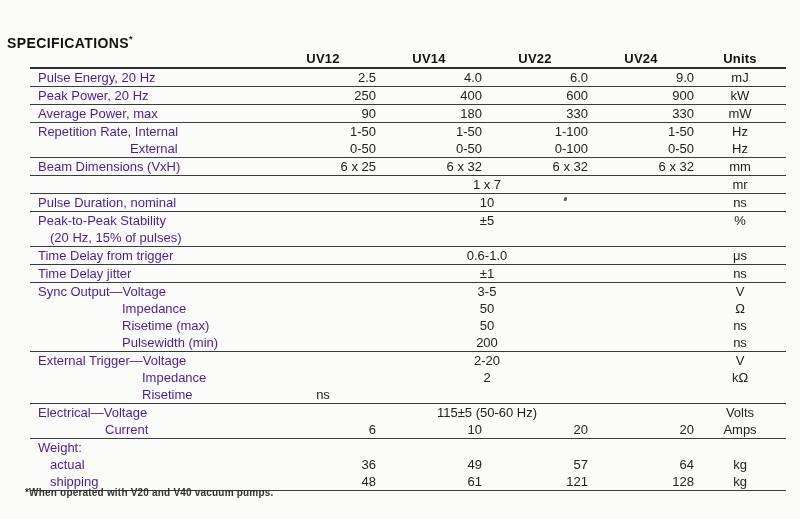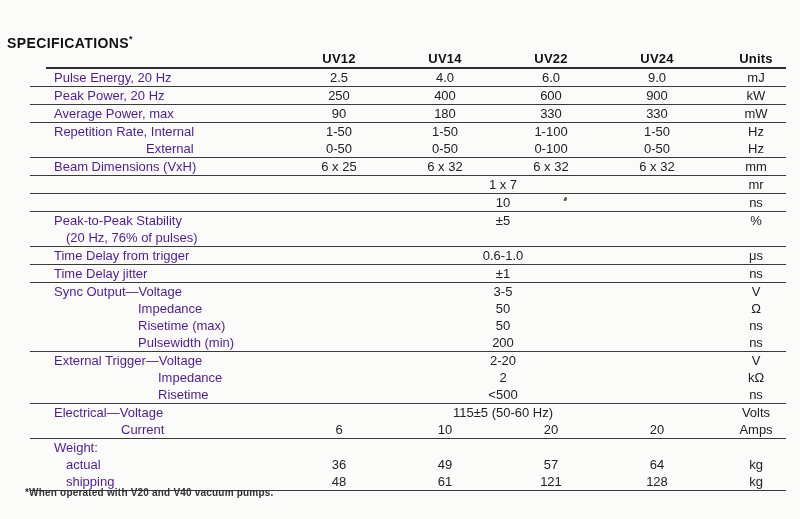--- a/index.html
+++ b/index.html
@@ -15,33 +15,32 @@
     font-size:14px;font-weight:bold;letter-spacing:.4px;color:#111;
   }
   .page-title sup{font-size:9px;vertical-align:6px;}
   .spec-table{
     position:absolute;left:30px;top:49px;width:756px;
   }
   .hdr-row,.row{
     display:grid;
     grid-template-columns:240px 106px 106px 106px 106px 92px;
     align-items:center;
-    margin-left:16px;
   }
   .hdr-row{height:18px;border-bottom:2px solid #2f2f2f;}
   .hdr-cell{
     text-align:center;font-weight:bold;font-size:13px;color:#111;
     letter-spacing:.2px;
   }
   .hdr-cell.units-hdr{letter-spacing:.2px;}
   .row{height:17px;font-size:13px;}
   .group{border-bottom:1.5px solid #3a3a3a;}
   .cell{white-space:nowrap;overflow:visible;}
   .label{padding-left:8px;text-align:left;color:#4c1d95;}
-  .val{text-align:center;}
+  .val{text-align:right;}
   .units{text-align:center;}
   .span4{grid-column:2 / span 4;text-align:center;padding-left:10px;}
   
   .ind-external{padding-left:100px;}
   .ind-sync{padding-left:92px;}
   .ind-exttrig{padding-left:112px;}
   .ind-current{padding-left:75px;}
   .ind-weight{padding-left:20px;}
   .footnote{
     position:absolute;left:25px;top:487px;
@@ -133,33 +132,34 @@
 
   <div class="group">
     <div class="row">
       <div class="cell span4">1 x 7</div>
       <div class="cell units">mr</div>
     </div>
   </div>
 
   <div class="group">
     <div class="row">
+      <div class="cell label">Pulse Duration, nominal</div>
       <div class="cell span4">10</div>
       <div class="cell units">ns</div>
     </div>
   </div>
 
   <div class="group">
     <div class="row">
       <div class="cell label">Peak-to-Peak Stability</div>
       <div class="cell span4">±5</div>
       <div class="cell units">%</div>
     </div>
     <div class="row">
-      <div class="cell label ind-weight">(20 Hz, 76% of pulses)</div>
+      <div class="cell label ind-weight">(20 Hz, 15% of pulses)</div>
       <div class="cell span4"></div>
       <div class="cell units"></div>
     </div>
   </div>
 
   <div class="group">
     <div class="row">
       <div class="cell label">Time Delay from trigger</div>
       <div class="cell span4">0.6-1.0</div>
       <div class="cell units">μs</div>
@@ -203,21 +203,20 @@
       <div class="cell span4">2-20</div>
       <div class="cell units">V</div>
     </div>
     <div class="row">
       <div class="cell label ind-exttrig">Impedance</div>
       <div class="cell span4">2</div>
       <div class="cell units">kΩ</div>
     </div>
     <div class="row">
       <div class="cell label ind-exttrig">Risetime</div>
-      <div class="cell span4">&lt;500</div>
       <div class="cell units">ns</div>
     </div>
   </div>
 
   <div class="group">
     <div class="row">
       <div class="cell label">Electrical—Voltage</div>
       <div class="cell span4">115±5 (50-60 Hz)</div>
       <div class="cell units">Volts</div>
     </div>

